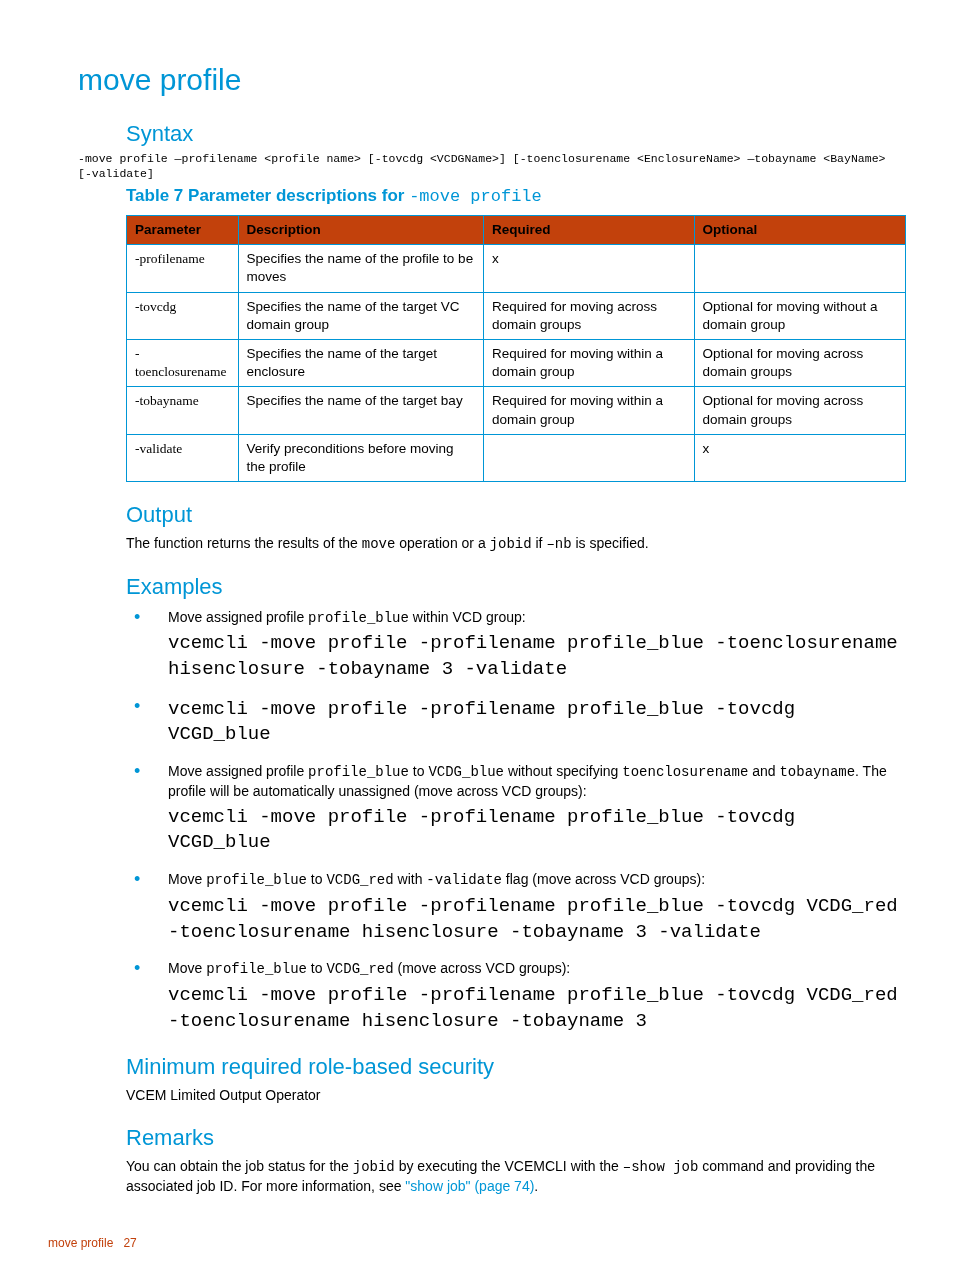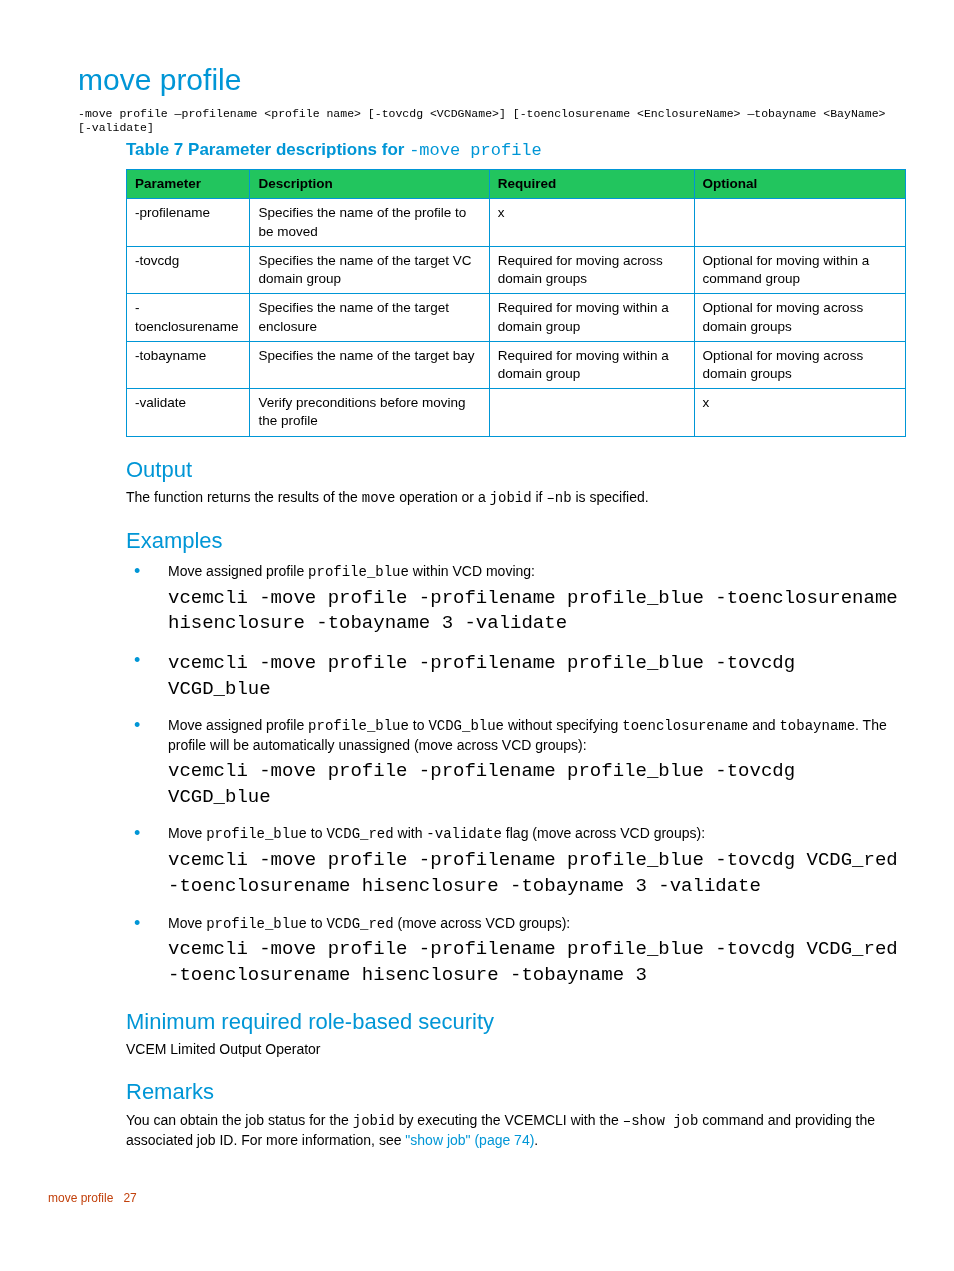--- a/index.html
+++ b/index.html
@@ -49,23 +49,23 @@
     font-size: 13.5px;
   }
   table.params th, table.params td {
     border: 1px solid #0096d6;
     padding: 5px 8px;
     text-align: left;
     vertical-align: top;
   }
   table.params th {
     font-weight: 700;
-    background: #22c55e;
+    background: #c2410c;
   }
-  table.params td.paramname { font-family: Liberation Sans, sans-serif; }
+  table.params td.paramname { font-family: Liberation Serif, serif; }
   ul.ex-list {
     list-style: none;
     padding: 0;
     margin: 6px 0 0 0;
   }
   ul.ex-list > li {
     position: relative;
     padding-left: 42px;
     margin-bottom: 14px;
   }
@@ -95,49 +95,50 @@
     color: #c2410c;
   }
 </style>
 </head>
 <body>
 
 <h1 class="page-title">move profile</h1>
 
 <div class="indent-main">
 
+  <h2 class="section">Syntax</h2>
 </div>
 <div class="syntax-block">-move profile —profilename &lt;profile name&gt; [-tovcdg &lt;VCDGName&gt;] [-toenclosurename &lt;EnclosureName&gt; —tobayname &lt;BayName&gt; [-validate]</div>
 
 <div class="indent-main">
   <h3 class="table-title">
     <span>Table 7 Parameter descriptions for </span><span class="mono">-move profile</span>
   </h3>
 
   <table class="params">
     <thead>
       <tr>
         <th>Parameter</th>
         <th>Description</th>
         <th>Required</th>
         <th>Optional</th>
       </tr>
     </thead>
     <tbody id="param-tbody">
         <tr>
           <td class="paramname">-profilename</td>
-          <td>Specifies the name of the profile to be moved</td>
+          <td>Specifies the name of the profile to be moves</td>
           <td>x</td>
           <td></td>
         </tr>
         <tr>
           <td class="paramname">-tovcdg</td>
           <td>Specifies the name of the target VC domain group</td>
           <td>Required for moving across domain groups</td>
-          <td>Optional for moving within a command group</td>
+          <td>Optional for moving without a domain group</td>
         </tr>
         <tr>
           <td class="paramname">-toenclosurename</td>
           <td>Specifies the name of the target enclosure</td>
           <td>Required for moving within a domain group</td>
           <td>Optional for moving across domain groups</td>
         </tr>
         <tr>
           <td class="paramname">-tobayname</td>
           <td>Specifies the name of the target bay</td>
@@ -154,21 +155,21 @@
   </table>
 
   <h2 class="section">Output</h2>
   <p>
     <span>The function returns the results of the </span><span class="mono">move</span><span> operation or a </span><span class="mono">jobid</span><span> if </span><span class="mono">–nb</span><span> is specified.</span>
   </p>
 
   <h2 class="section">Examples</h2>
   <ul class="ex-list" id="examples-list">
       <li>
-        <div class="ex-desc"><span>Move assigned profile </span><span class="mono">profile_blue</span><span> within VCD moving:</span></div>
+        <div class="ex-desc"><span>Move assigned profile </span><span class="mono">profile_blue</span><span> within VCD group:</span></div>
         <div class="ex-cmd">vcemcli -move profile -profilename profile_blue -toenclosurename hisenclosure -tobayname 3 -validate</div>
       </li>
       <li>
         <div class="ex-cmd">vcemcli -move profile -profilename profile_blue -tovcdg VCGD_blue</div>
       </li>
       <li>
         <div class="ex-desc"><span>Move assigned profile </span><span class="mono">profile_blue</span><span> to </span><span class="mono">VCDG_blue</span><span> without specifying </span><span class="mono">toenclosurename</span><span> and </span><span class="mono">tobayname</span><span>. The profile will be automatically unassigned (move across VCD groups):</span></div>
         <div class="ex-cmd">vcemcli -move profile -profilename profile_blue -tovcdg VCGD_blue</div>
       </li>
       <li>

